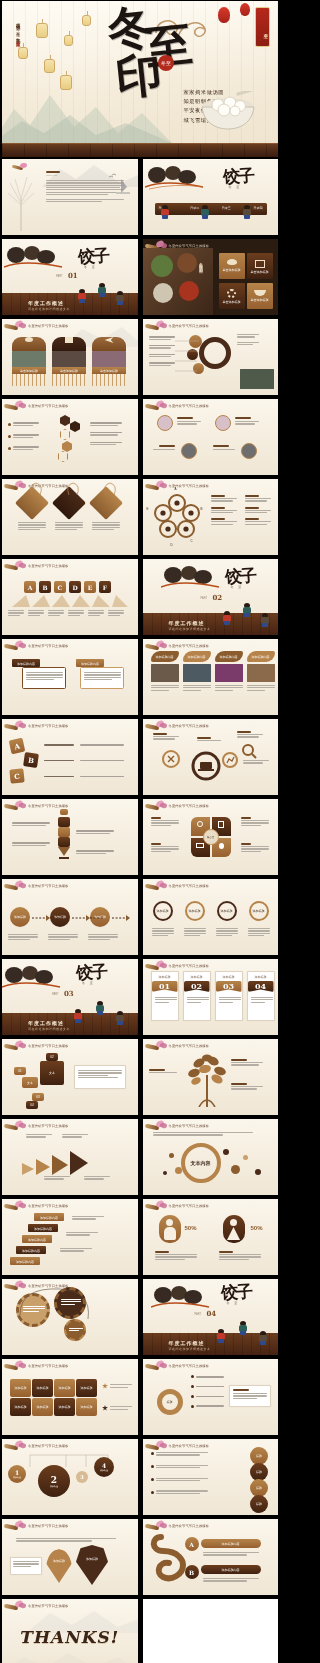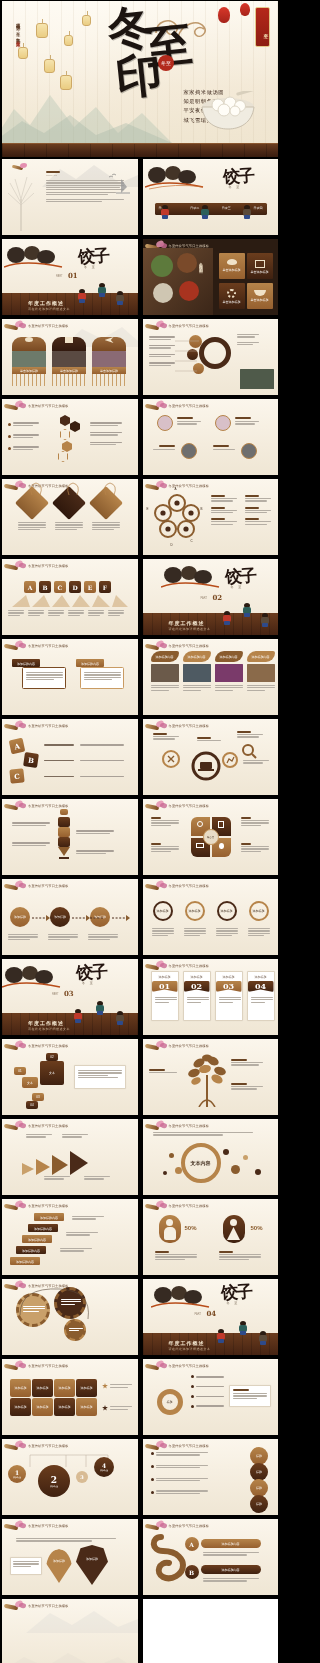--- a/index.html
+++ b/index.html
@@ -1699,20 +1699,21 @@
           <span class="brushflower">
               <i class="bf-stick"></i>
               <i class="bf-p1"></i>
               <i class="bf-p2"></i>
             </span>
           <span class="htext">冬至传统节气节日主题模板</span>
         </div>
         <svg class="mtn" style="top:8px" viewBox="0 0 136 26">
           <path d="M24,26 L48,6 L70,18 L92,4 L116,20 L136,12 L136,26 Z" fill="#cfcfcf" opacity=".45"></path>
         </svg>
+        <div class="thanks">THANKS!</div>
         <svg class="mtn2" viewBox="0 0 136 26">
           <path d="M0,26 L22,12 L44,22 L66,8 L92,22 L116,12 L136,26 Z" fill="#d6d2c8" opacity=".5"></path>
         </svg>
       </div>
 
       <div class="slide blank"></div>
     </div>
 
   </div>
 </div>

